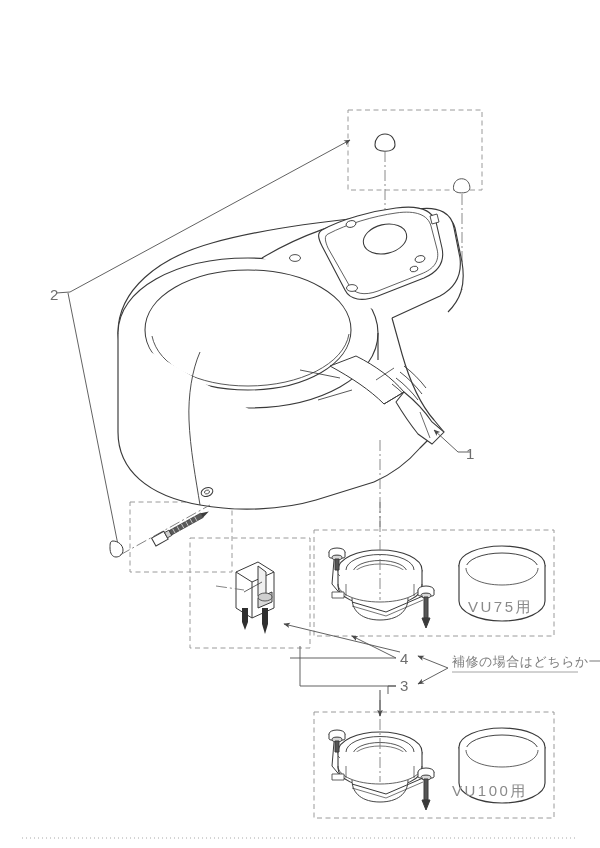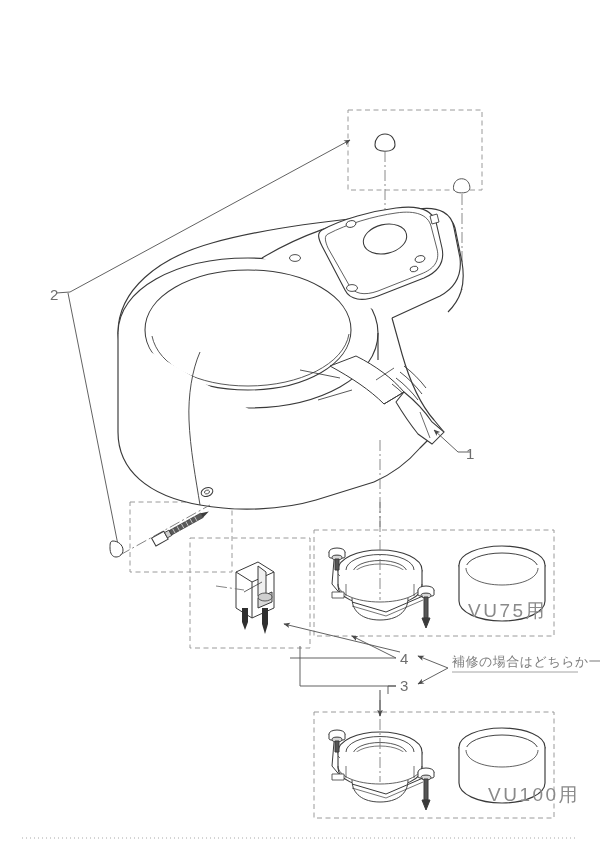--- a/index.html
+++ b/index.html
@@ -11,21 +11,21 @@
   }
   #sheet{position:absolute;inset:0;width:600px;height:848px;}
   .lbl{
     position:absolute;
     color:#7a7a7a;
     font-family:"Liberation Sans","DejaVu Sans",sans-serif;
     white-space:nowrap;
     user-select:none;
   }
   .num{font-size:15px;color:#6e6e6e;letter-spacing:0.5px;}
-  .vu{font-size:19px;color:#8a8a8a;letter-spacing:2.5px;}
+  .vu{font-size:15px;color:#8a8a8a;letter-spacing:2.5px;}
   .note{font-size:13px;color:#7d7d7d;letter-spacing:0.5px;}
 </style>
 </head>
 <body>
 
 <svg id="sheet" viewBox="0 0 600 848" xmlns="http://www.w3.org/2000/svg">
 
   <defs>
     <marker id="arw" viewBox="0 0 10 10" refX="9" refY="5" markerWidth="7" markerHeight="7" orient="auto-start-reverse">
       <path d="M0,1 L10,5 L0,9 L2.6,5 Z" fill="#4a4a4a"></path>
@@ -276,15 +276,15 @@
 
   <path d="M22,838 L578,838" stroke="#a8a8a8" stroke-width="1" stroke-dasharray="1 3" fill="none"></path>
 </svg>
 
 <div class="lbl num" style="left:50px;top:286px;">2</div>
 <div class="lbl num" style="left:466px;top:445px;">1</div>
 <div class="lbl num" style="left:400px;top:650px;">4</div>
 <div class="lbl num" style="left:400px;top:677px;">3</div>
 
 <div class="lbl vu" style="left:468px;top:598px;">VU75用</div>
-<div class="lbl vu" style="left:488px;top:782px;">VU100用</div>
+<div class="lbl vu" style="left:452px;top:782px;">VU100用</div>
 
 <div class="lbl note" style="left:452px;top:653px;">補修の場合はどちらか一方</div>
 
 </body></html>

